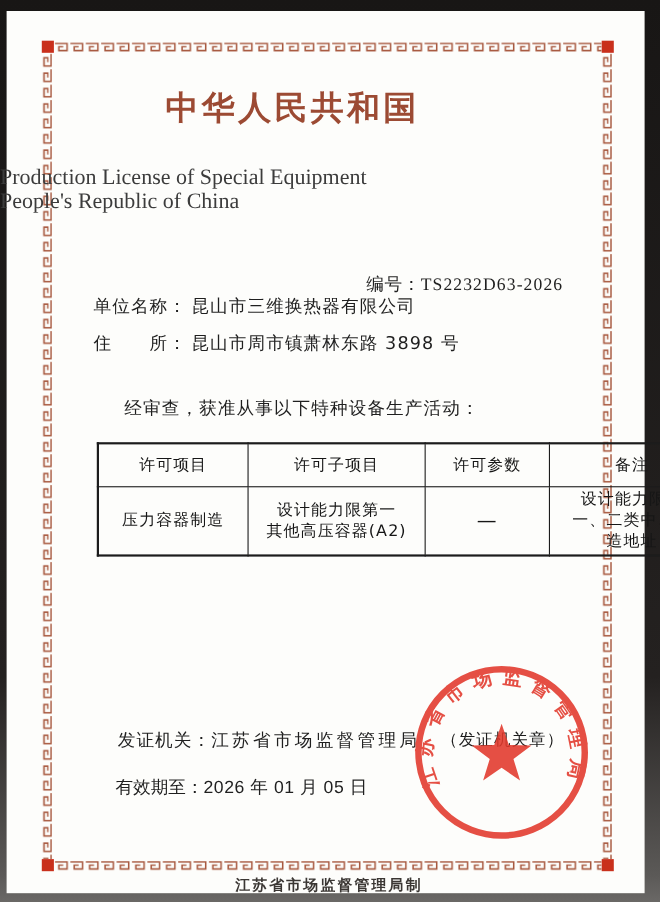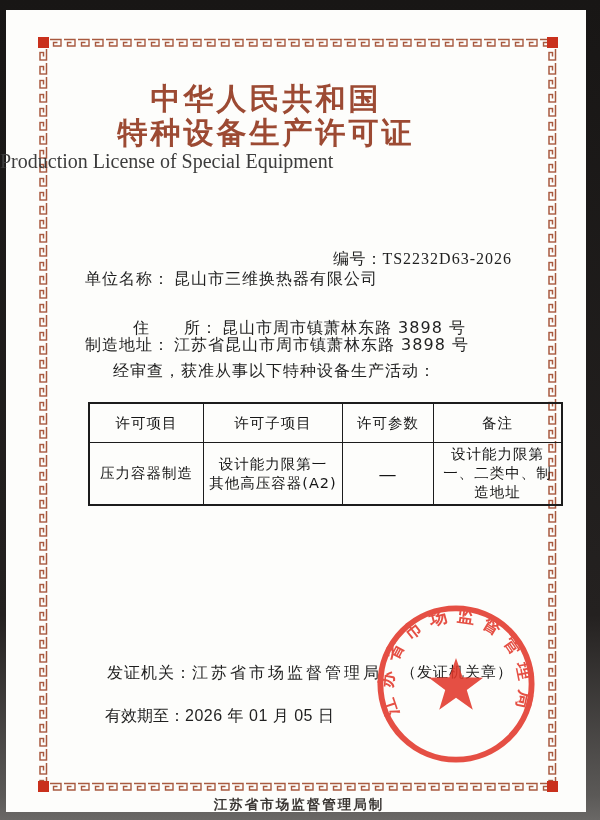--- a/index.html
+++ b/index.html
@@ -44,21 +44,21 @@
     left:113px;top:361px;font-size:16px;color:#1f1f1f;letter-spacing:1px;
   }
   
   table.lic{
     position:absolute;left:88px;top:402px;width:436px;
     border-collapse:collapse;table-layout:fixed;
     font-size:14.5px;color:#161616;
   }
   table.lic td{
     border:1px solid #1c1c1c;text-align:center;vertical-align:middle;
-    padding:2px 4px;letter-spacing:1px;line-height:19px;
+    padding:2px 15px;letter-spacing:1px;line-height:19px;
   }
   table.lic{border:2px solid #1c1c1c;}
   table.lic tr.hdr td{height:34px;}
   table.lic tr.row td{height:56px;}
   .c1{width:105px;} .c2{width:130px;} .c3{width:82px;} .c4{width:119px;}
   .dash{font-size:18px;letter-spacing:0;}
   
   .issuer{left:107px;top:663px;font-size:16px;color:#1f1f1f;letter-spacing:1px;white-space:nowrap;}
   .issuer .val{letter-spacing:3px;}
   .dates{top:706px;font-size:16px;color:#1f1f1f;white-space:nowrap;}
@@ -101,35 +101,32 @@
     <g transform="rotate(90) translate(0,-11)">
       <rect width="733" height="11" fill="url(#meanderH)"></rect>
     </g>
   </svg>
   <div class="corner" style="left:38px;top:37px;background:#c9301c;"></div>
   <div class="corner" style="left:547px;top:37px;background:#c9301c;"></div>
   <div class="corner" style="left:38px;top:781px;background:#c9301c;"></div>
   <div class="corner" style="left:547px;top:781px;background:#c9301c;"></div>
 
   <div class="abs title-zh" style="top:83px;">中华人民共和国</div>
-  <div class="abs title-zh" style="top:117px;">特种设备生产许可证</div>
   <div class="abs title-en" style="top:150px;">Production License of Special Equipment</div>
+  <div class="abs title-en" style="top:172px;">People's Republic of China</div>
 
   <div class="abs licno">
     <span class="lbl">编号：</span><span class="val">TS2232D63-2026</span>
   </div>
 
   <div class="abs field" style="top:269px;text-align:center;">
     <span class="lbl">单位名称：</span><span>昆山市三维换热器有限公司</span>
   </div>
-  <div class="abs field" style="top:318px;margin-left:48px;">
+  <div class="abs field" style="top:302px;">
     <span class="lbl">住　　所：</span><span>昆山市周市镇萧林东路 3898 号</span>
-  </div>
-  <div class="abs field" style="top:335px;">
-    <span class="lbl">制造地址：</span><span>江苏省昆山市周市镇萧林东路 3898 号</span>
   </div>
 
   <div class="abs statement">经审查，获准从事以下特种设备生产活动：</div>
 
   <table class="lic">
     <tbody>
         <tr class="hdr">
       <td class="c1">许可项目</td>
       <td class="c2">许可子项目</td>
       <td class="c3">许可参数</td>

